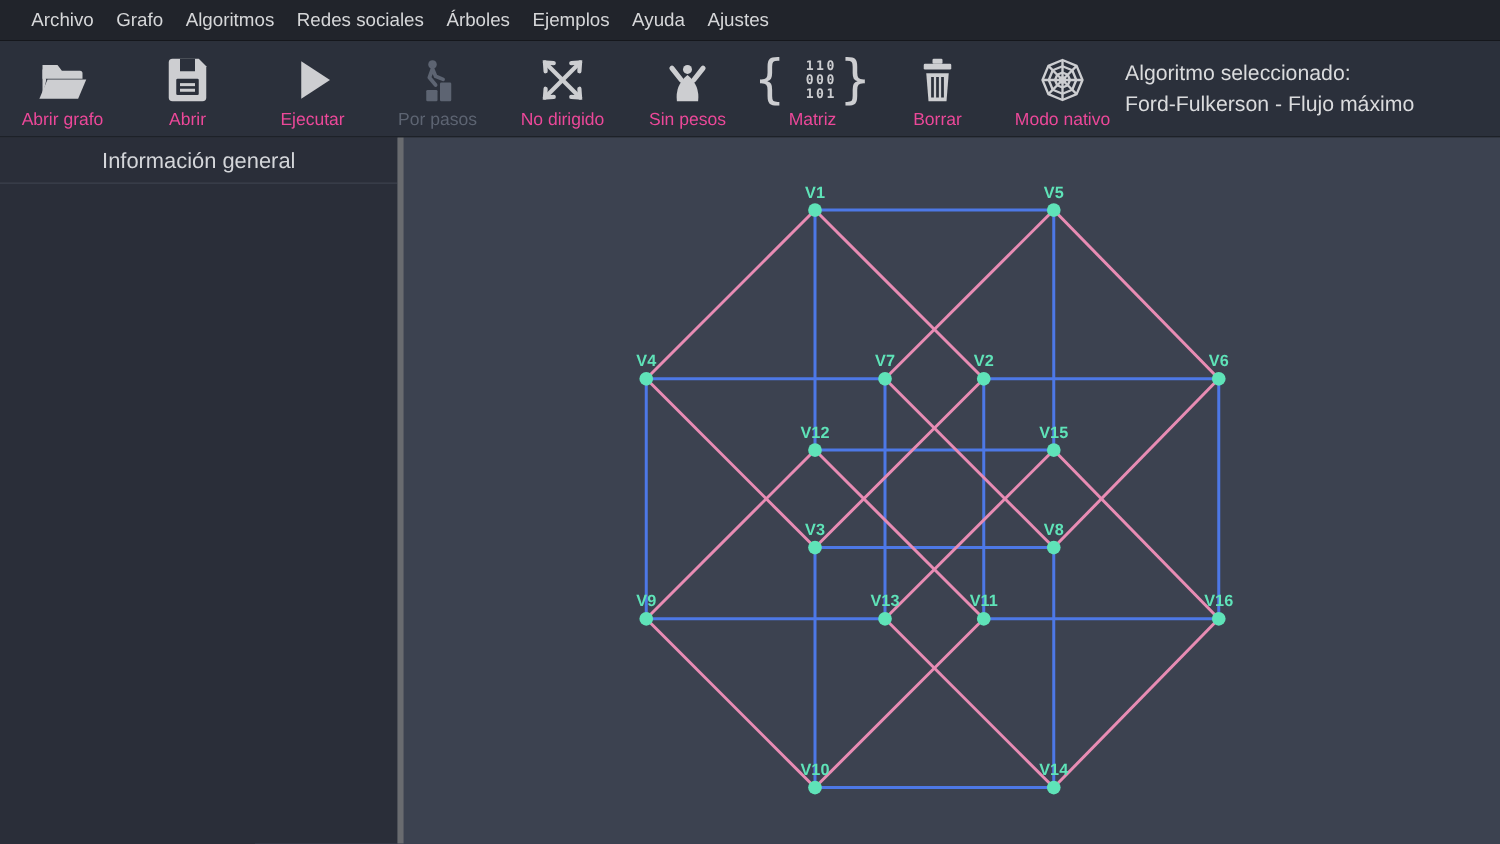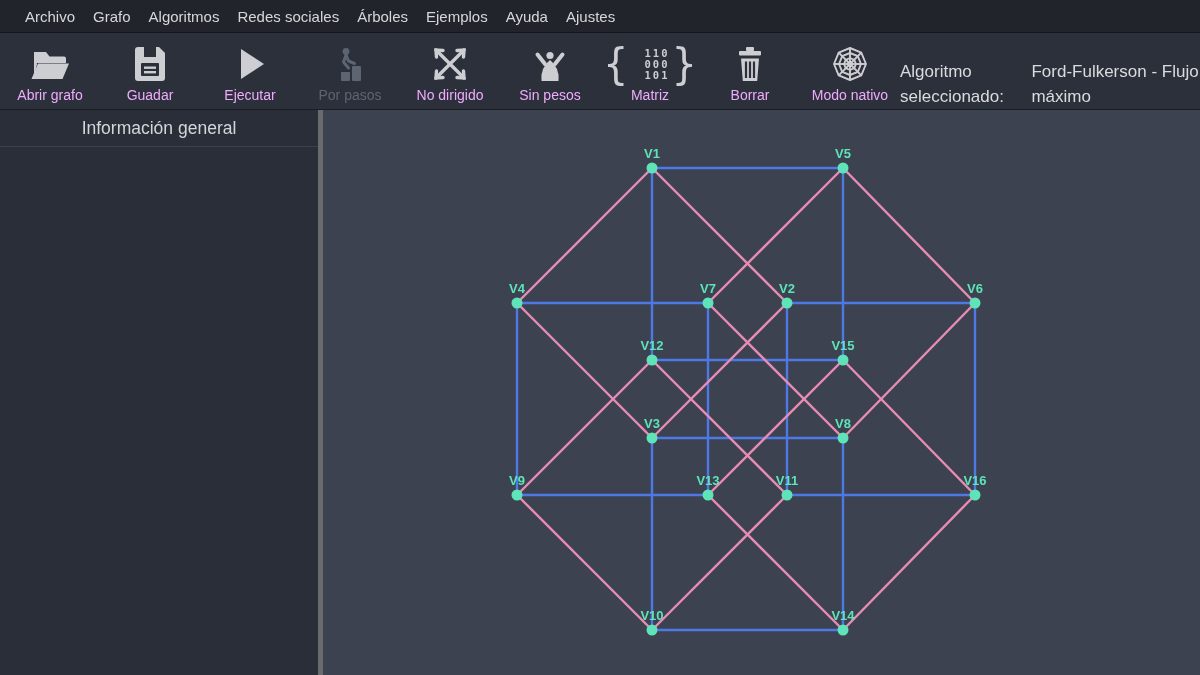--- a/index.html
+++ b/index.html
@@ -20,34 +20,34 @@
   .toolbar {
     position:absolute; left:0; top:33px; width:1200px; height:77px;
     background:#2b303b; border-bottom:1px solid #1a1d23;
     display:flex; align-items:stretch;
   }
   .tool {
     width:100px; display:flex; flex-direction:column; align-items:center;
     justify-content:flex-end; padding:7px 0 6px 0;
   }
   .tool .icon { height:46px; display:flex; align-items:center; justify-content:center; }
-  .tool .tlabel { color:#f0abfc; font-size:14px; white-space:nowrap; }
+  .tool .tlabel { color:#ec4899; font-size:14px; white-space:nowrap; }
   .tool.disabled .tlabel { color:#5d6472; }
   .tool svg .lt { fill:#cdced1; }
   .tool svg .st { stroke:#cdced1; fill:none; }
   .tool.disabled svg .lt { fill:#5d6472; }
   .tool.disabled svg .st { stroke:#5d6472; }
 
   .matrix-icon { display:flex; align-items:center; color:#cdced1; }
   .matrix-icon .brace { font-size:40px; font-weight:400; transform:scaleY(1.05); line-height:40px; font-family:"DejaVu Sans", sans-serif; }
   .matrix-icon .bits { display:flex; flex-direction:column; padding:0 2px;margin-left:14px; }
   .matrix-icon .bits span { font-family:"DejaVu Sans Mono", monospace; font-size:10.5px; font-weight:bold; line-height:11px; letter-spacing:2px; }
 
   .status {
-    flex:1; display:flex; flex-direction:row; align-items:flex-end; justify-content:center;
+    flex:1; display:flex; flex-direction:column; align-items:flex-start; justify-content:center;
     color:#dadbdd; font-size:17px; line-height:25px;
   }
 
   
   .sidebar {
     position:absolute; left:0; top:110px; width:318px; height:565px;
     background:#2a2e39;
   }
   .sidebar-header {
     height:37px; display:flex; align-items:center; justify-content:center;
@@ -95,21 +95,21 @@
     <div class="tool">
       <span class="icon">
         <svg width="40" height="42" viewBox="0 0 40 42">
           <path class="lt" d="M8 4 h21 l6 6 v25 a3 3 0 0 1 -3 3 H8 a3 3 0 0 1 -3 -3 V7 a3 3 0 0 1 3 -3 z"></path>
           <rect x="14" y="4" width="12" height="10" fill="#2b303b"></rect>
           <rect x="11" y="20" width="18" height="13" rx="1" fill="#2b303b"></rect>
           <rect x="14" y="23.5" width="12" height="2.4" class="lt"></rect>
           <rect x="14" y="28" width="12" height="2.4" class="lt"></rect>
         </svg>
       </span>
-      <span class="tlabel">Guadar</span>
+      <span class="tlabel">Abrir</span>
     </div>
 
     <div class="tool">
       <span class="icon">
         <svg width="40" height="42" viewBox="0 0 40 42">
           <path class="lt" d="M11 6 L34 21 L11 36 z"></path>
         </svg>
       </span>
       <span class="tlabel">Ejecutar</span>
     </div>

